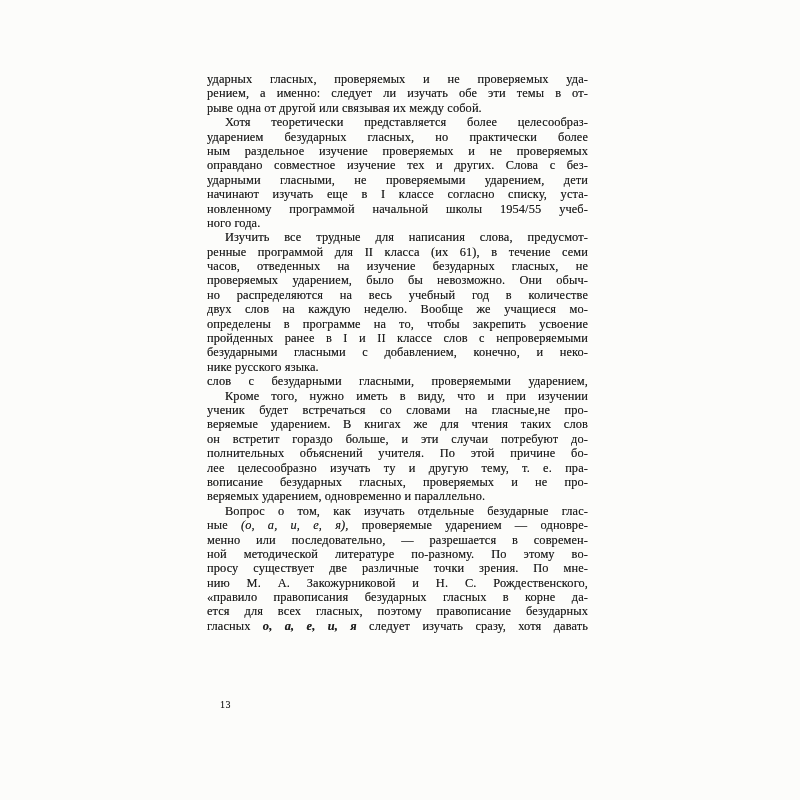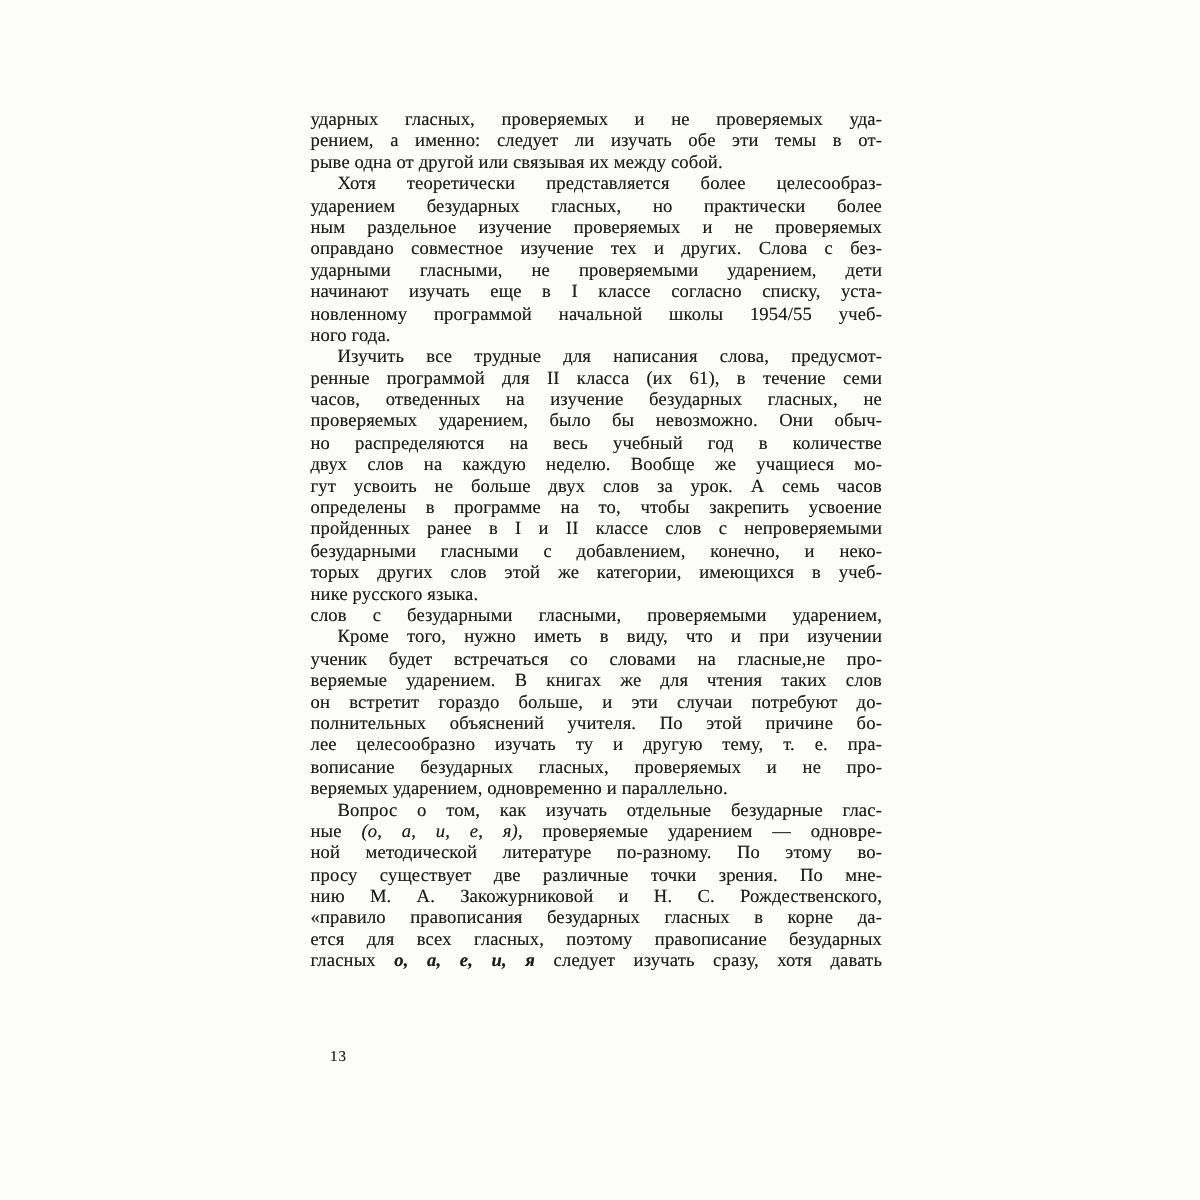--- a/index.html
+++ b/index.html
@@ -62,37 +62,36 @@
       <div class="line">ударными гласными, не проверяемыми ударением, дети</div>
       <div class="line">начинают изучать еще в I классе согласно списку, уста-</div>
       <div class="line">новленному программой начальной школы 1954/55 учеб-</div>
       <div class="line end">ного года.</div>
       <div class="line ind">Изучить все трудные для написания слова, предусмот-</div>
       <div class="line">ренные программой для II класса (их 61), в течение семи</div>
       <div class="line">часов, отведенных на изучение безударных гласных, не</div>
       <div class="line">проверяемых ударением, было бы невозможно. Они обыч-</div>
       <div class="line">но распределяются на весь учебный год в количестве</div>
       <div class="line">двух слов на каждую неделю. Вообще же учащиеся мо-</div>
-      <div class="line">гут усвоить не больше двух слов за урок. А семь часов</div>
       <div class="line">определены в программе на то, чтобы закрепить усвоение</div>
       <div class="line">пройденных ранее в I и II классе слов с непроверяемыми</div>
       <div class="line">безударными гласными с добавлением, конечно, и неко-</div>
-      <div class="line">торых других слов этой же категории, имеющихся в учеб-</div>
       <div class="line end">нике русского языка.</div>
       <div class="line">слов с безударными гласными, проверяемыми ударением,</div>
       <div class="line ind">Кроме того, нужно иметь в виду, что и при изучении</div>
       <div class="line">ученик будет встречаться со словами на гласные,не про-</div>
       <div class="line">веряемые ударением. В книгах же для чтения таких слов</div>
       <div class="line">он встретит гораздо больше, и эти случаи потребуют до-</div>
       <div class="line">полнительных объяснений учителя. По этой причине бо-</div>
       <div class="line">лее целесообразно изучать ту и другую тему, т. е. пра-</div>
       <div class="line">вописание безударных гласных, проверяемых и не про-</div>
       <div class="line end">веряемых ударением, одновременно и параллельно.</div>
       <div class="line ind">Вопрос о том, как изучать отдельные безударные глас-</div>
       <div class="line"><span>ные </span><span class="it">(о, а, и, е, я),</span><span> проверяемые ударением — одновре-</span></div>
+      <div class="line">менно или последовательно, — разрешается в современ-</div>
       <div class="line">ной методической литературе по-разному. По этому во-</div>
       <div class="line">просу существует две различные точки зрения. По мне-</div>
       <div class="line">нию М. А. Закожурниковой и Н. С. Рождественского,</div>
       <div class="line">«правило правописания безударных гласных в корне да-</div>
       <div class="line">ется для всех гласных, поэтому правописание безударных</div>
       <div class="line"><span>гласных </span><span class="it bd">о, а, е, и, я</span><span> следует изучать сразу, хотя давать</span></div>
     </div>
   <div class="page-number">13</div>
 </div>
 

